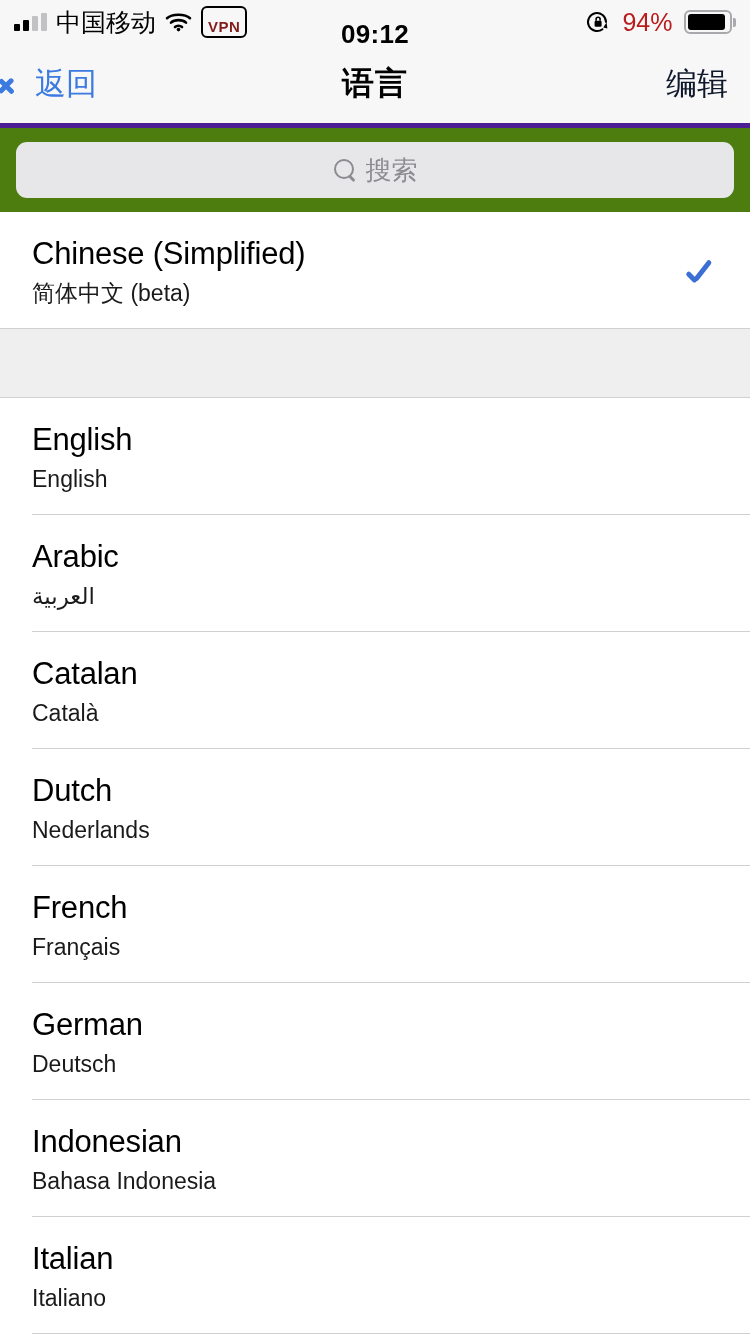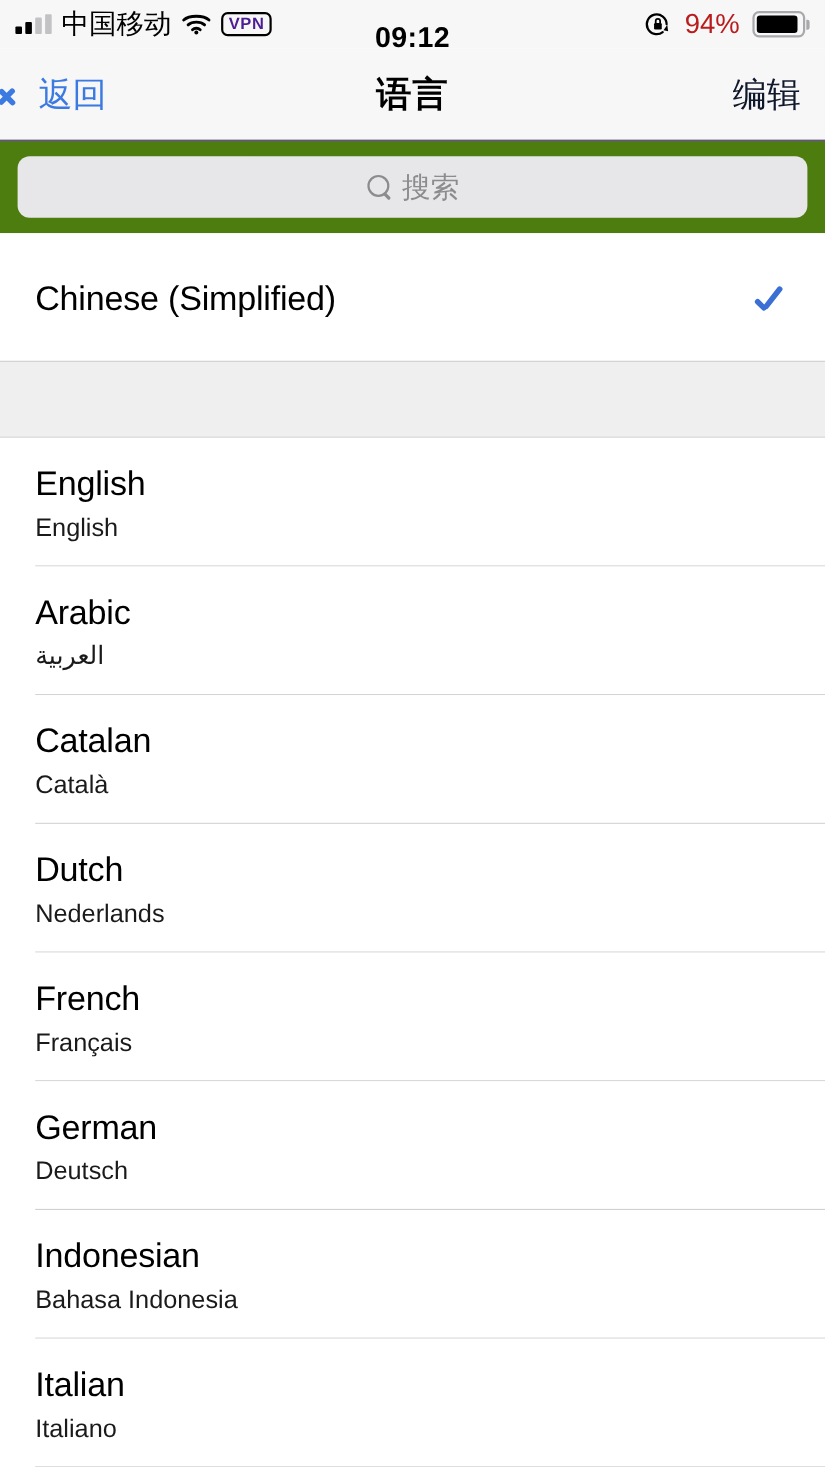--- a/index.html
+++ b/index.html
@@ -23,21 +23,21 @@
   .signal i { display:block; width:6px; border-radius:1px; background:#000; }
   .signal i:nth-child(1){ height:7px; }
   .signal i:nth-child(2){ height:11px; }
   .signal i:nth-child(3){ height:15px; background:#c2c2c4; }
   .signal i:nth-child(4){ height:18px; background:#c2c2c4; }
   .carrier { font-size:25px; color:#000; letter-spacing:0px; line-height:1; }
   .wifi { width:27px; height:20px; position:relative; }
   .vpn-badge {
     border:2px solid #000; border-radius:6px;
     font-size:15px; font-weight:700; letter-spacing:0.5px;
-    padding:1px 5px 2px; line-height:1; color:#4c1d95;
+    padding:11px 5px 2px; line-height:1; color:#7f1d1d;
   }
   .sb-time {
     position:absolute; left:0; right:0; top:0; bottom:0;
     display:flex; align-items:center; justify-content:center;
     font-size:26px; font-weight:600; color:#000; letter-spacing:0.3px;
     pointer-events:none;
     margin-top:24px;
   }
   .sb-right {
     margin-left:auto; display:flex; align-items:center; gap:11px;
@@ -52,21 +52,21 @@
   .batt-fill { background:#000; border-radius:3px; height:100%; }
   .batt-cap {
     width:3px; height:9px; background:#a9a9ad;
     border-radius:0 2px 2px 0; margin-left:1.5px;
   }
 
   
   .navbar {
     height:84px; background:#f7f7f7;
     position:relative; display:flex; align-items:center;
-    border-bottom:1px solid #4c1d95;
+    border-bottom:5px solid #4c1d95;
   }
   .nav-back {
     display:flex; align-items:center; gap:8px;
     padding-left:12px; cursor:pointer; z-index:2;
   }
   .chev {
     width:15px; height:28px; position:relative;
   }
   .chev::before, .chev::after {
     content:""; position:absolute; left:1px;
@@ -188,20 +188,21 @@
     <div class="search-field">
       <span class="mag"></span>
       <span class="search-ph">搜索</span>
     </div>
   </div>
 
   <div id="selected-section">
       <div class="row">
         <div class="row-text">
           <div class="row-title">Chinese (Simplified)</div>
+          <div class="row-sub">简体中文 (beta)</div>
         </div>
         <span class="check"></span>
       </div>
     </div>
 
   <div class="gap-band"></div>
 
   <div id="language-list">
       <div class="row">
         <div class="row-text">

